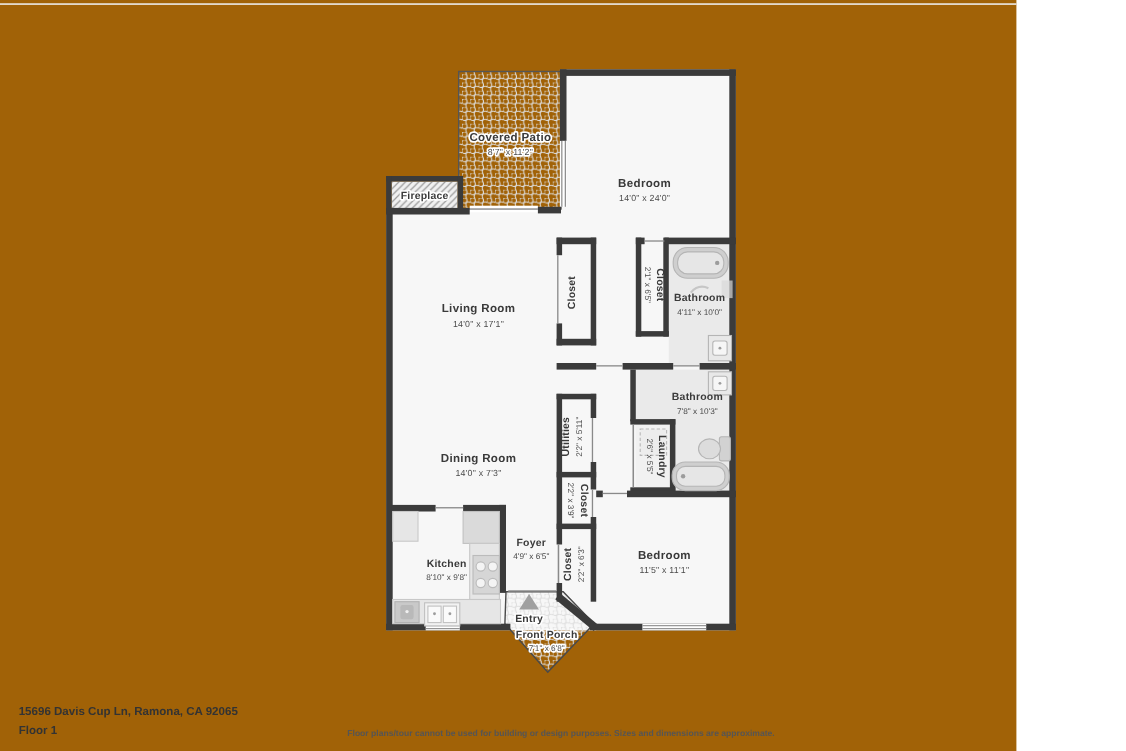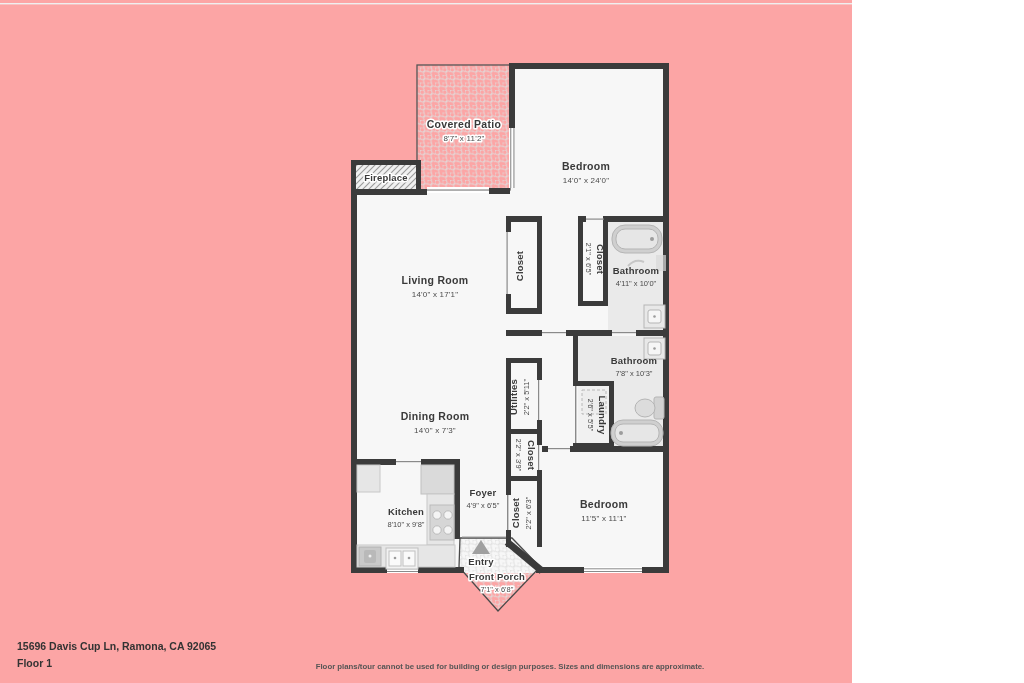--- a/index.html
+++ b/index.html
@@ -1,16 +1,16 @@
 <!DOCTYPE html>
 <html><head>
 <meta charset="utf-8">
 <style>
   html,body{margin:0;padding:0;background:#ffffff;}
-  .stage{position:relative;width:852px;height:683px;background:#fca5a5;overflow:hidden;text-decoration:underline;}
+  .stage{position:relative;width:924px;height:683px;background:#a16207;overflow:hidden;text-decoration:underline;}
   svg{position:absolute;left:0;top:0;}
   text{font-family:"Liberation Sans","DejaVu Sans",sans-serif;fill:#3a3a3a;}
   .room-name{font-size:10.5px;font-weight:bold;letter-spacing:.3px;}
   .room-dims{font-size:8px;fill:#4a4a4a;letter-spacing:.2px;}
   .room-name-sm{font-size:9.5px;font-weight:bold;letter-spacing:.2px;}
   .room-dims-sm{font-size:7.5px;fill:#4a4a4a;}
   .halo{paint-order:stroke;stroke:#ffffff;stroke-width:3px;stroke-linejoin:round;}
   .addr{font-size:10.5px;font-weight:bold;fill:#333;}
   .disclaimer{font-size:7.8px;font-weight:bold;fill:#555;}
   .watermark{font-size:11px;font-weight:bold;fill:#e3e3e3;letter-spacing:1px;}

